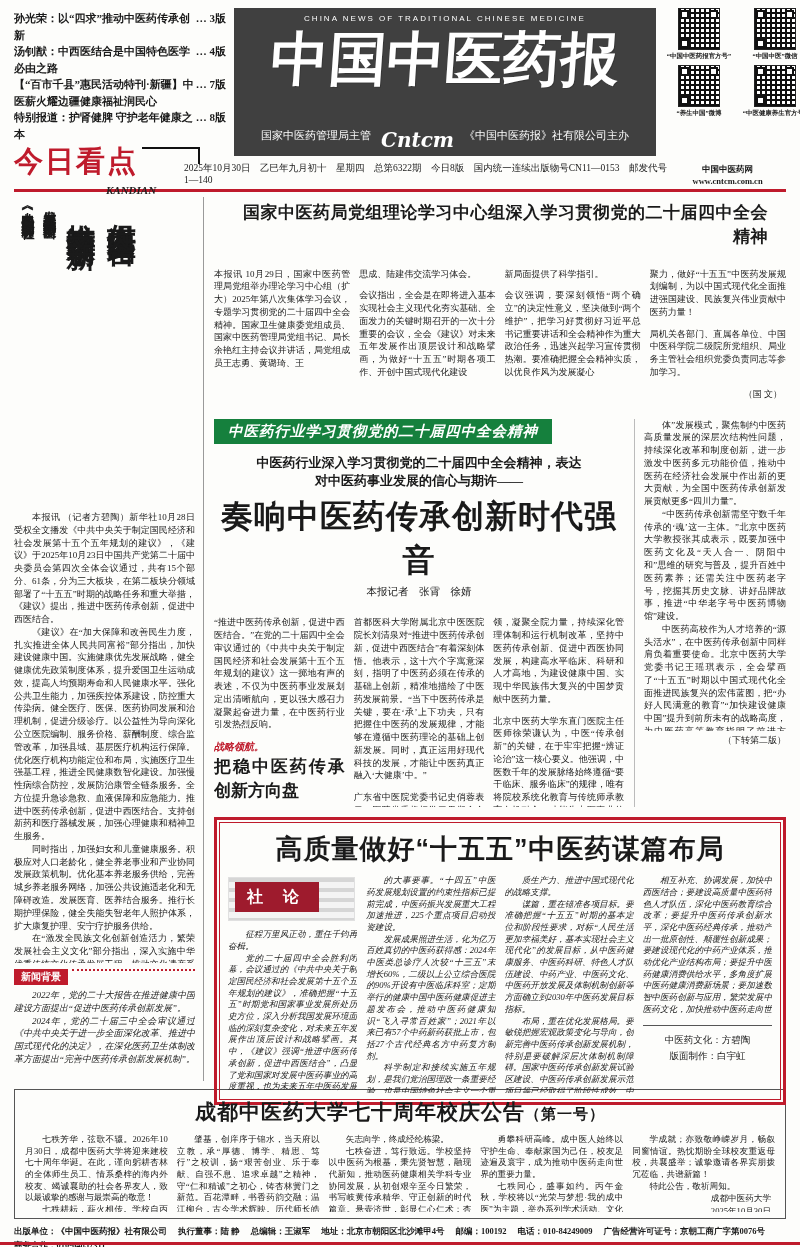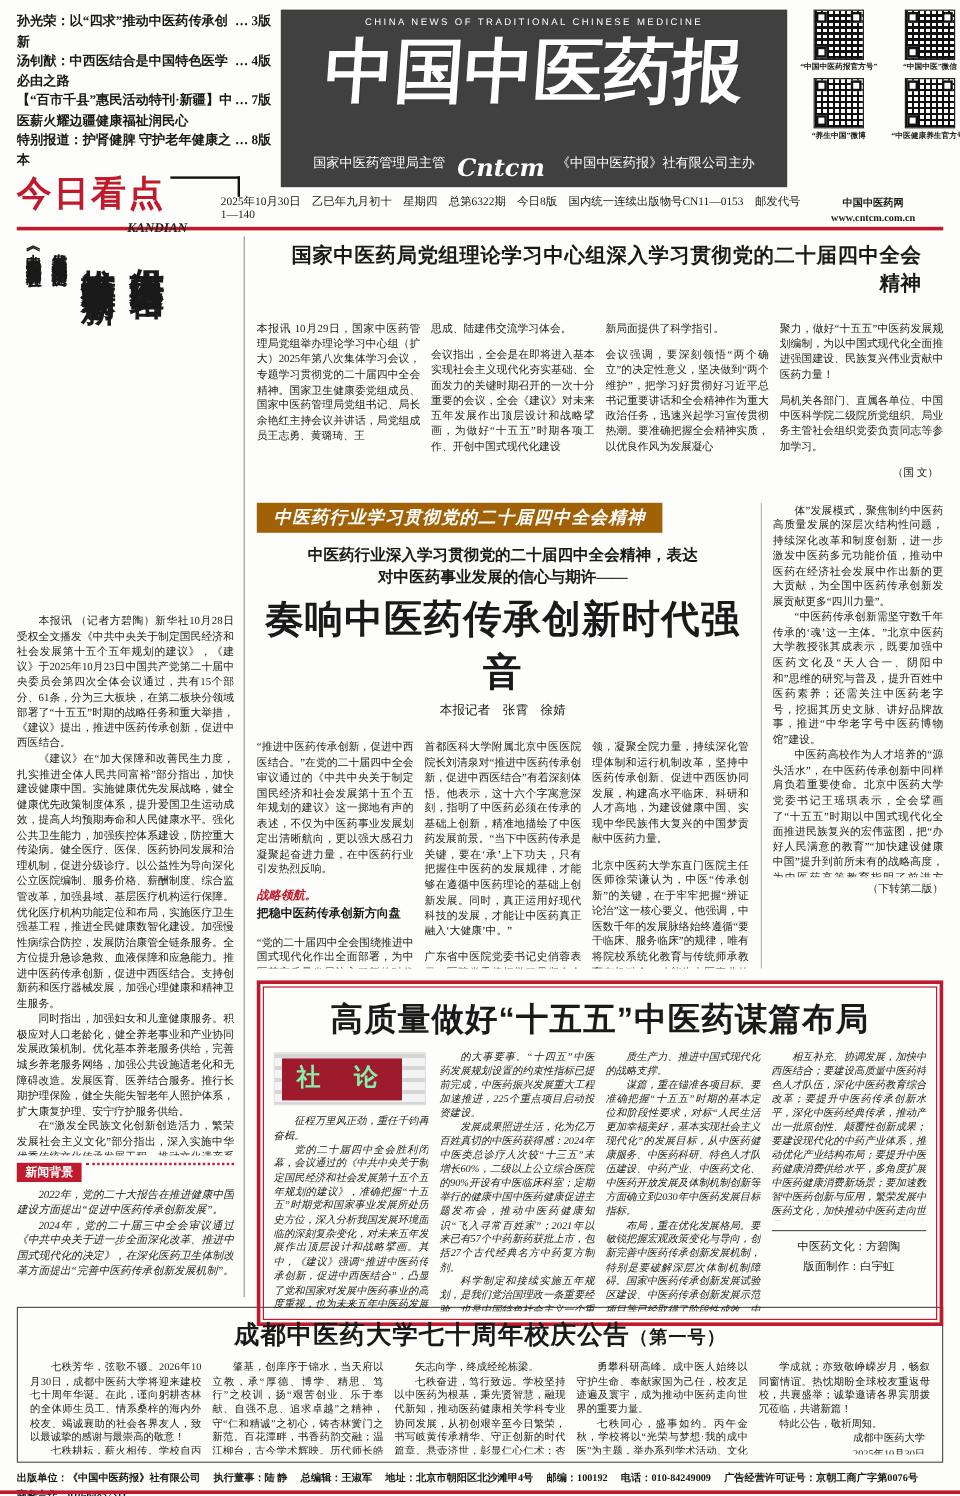--- a/index.html
+++ b/index.html
@@ -49,42 +49,42 @@
   .main-col{flex:1 1 auto;padding-left:10px;min-width:0;}
   
   .a1 h1{font-size:17px;font-weight:bold;font-family:"Liberation Sans",sans-serif;text-align:right;margin:4px 18px 10px 18px;line-height:1.4;letter-spacing:.5px;}
   .cols{display:flex;gap:9px;}
   .cols .col{flex:1;min-width:0;overflow:hidden;font-size:9px;line-height:1.42;text-align:justify;}
   .a1-body .col{height:150px;}
   .a1-sign{text-align:right;padding-right:4px;}
   
   .a2{display:flex;margin-top:10px;gap:10px;}
   .a2-left{flex:1;min-width:0;}
-  .banner{display:inline-block;background:#a16207;color:#fff;font-size:14.5px;font-weight:bold;font-style:italic;
+  .banner{display:inline-block;background:#15803d;color:#fff;font-size:14.5px;font-weight:bold;font-style:italic;
           font-family:"DejaVu Serif",serif;padding:3px 14px;letter-spacing:1px;}
   .a2-kick{font-size:13px;font-weight:bold;margin:10px 0 2px 0;line-height:1.45;text-align:center;}
   .a2 h2{font-size:32px;font-weight:bold;font-family:Liberation Mono, monospace;text-align:center;margin:4px 0 2px 0;letter-spacing:1px;}
   .byline{text-align:center;font-size:10.5px;margin:2px 0 8px 0;}
   .a2-cols .col{height:200px;}
   .sub-red{color:#bf1b2c;font-weight:bold;font-style:italic;margin:4px 0 1px 0;font-size:10px;}
-  .sub-bold{font-weight:bold;font-family:"Liberation Sans",sans-serif;font-size:10px;margin:0 0 3px 0;text-indent:0 !important;}
+  .sub-bold{font-weight:bold;font-family:"Liberation Sans",sans-serif;font-size:17px;margin:0 0 3px 0;text-indent:0 !important;}
   .a2-side{width:142px;flex:0 0 auto;border-left:1px solid #bbb;padding-left:9px;box-sizing:content-box;}
   .a2-side .list{height:312px;overflow:hidden;font-size:9px;line-height:1.42;text-align:justify;}
   .a2-side .list p{margin:0;text-indent:2em;}
   .continued{text-align:right;font-size:9px;margin-top:3px;}
   
   .editorial{border:3px solid #bf1b2c;margin-top:10px;padding:2px;}
   .ed-inner{border:1px solid #bf1b2c;padding:6px 8px;}
   .editorial h2{font-size:27px;font-weight:bold;font-family:"Liberation Sans",sans-serif;text-align:center;margin:2px 0 8px 0;letter-spacing:1px;}
   .ed-cols .col{height:218px;font-style:italic;font-size:8.6px;line-height:1.36;}
   .ed-cols .col p{margin:0;text-indent:2em;}
   .shelun-wrap{position:relative;height:42px;margin:2px 2px 8px 0;background:#ededed;
       background-image:repeating-linear-gradient(180deg,#d6d6d6 0 4px,#f4f4f4 4px 10px);border:1px solid #e0e0e0;}
-  .shelun-badge{position:absolute;left:6px;top:4px;background:#9e1b2d;color:#86efac;font-size:20px;font-weight:bold;
-      padding:4px 12px;letter-spacing:8px;font-family:Liberation Mono, monospace;font-style:normal;}
+  .shelun-badge{position:absolute;left:6px;top:4px;background:#9e1b2d;color:#ffffff;font-size:16px;font-weight:bold;
+      padding:4px 12px;letter-spacing:8px;font-family:Liberation Serif, serif;font-style:normal;}
   .ed-c4-list{height:142px;overflow:hidden;}
   .ed-notes{border-top:1px solid #555;margin-top:8px;padding-top:6px;text-align:center;font-size:9.5px;font-style:normal;line-height:1.7;}
   
   .notice{border:1px solid #555;margin-top:8px;padding:6px 10px;}
   .notice h2{text-align:center;font-size:21px;font-weight:bold;margin:2px 0 8px 0;letter-spacing:1px;}
   .notice h2 .suffix{font-size:15px;font-weight:bold;}
   .nt-cols .col{height:78px;font-size:8.6px;line-height:1.36;}
   .nt-cols .col p{margin:0;text-indent:2em;}
   .nt-sign{text-align:right;font-size:8.6px;line-height:1.5;padding-right:4px;}
   

